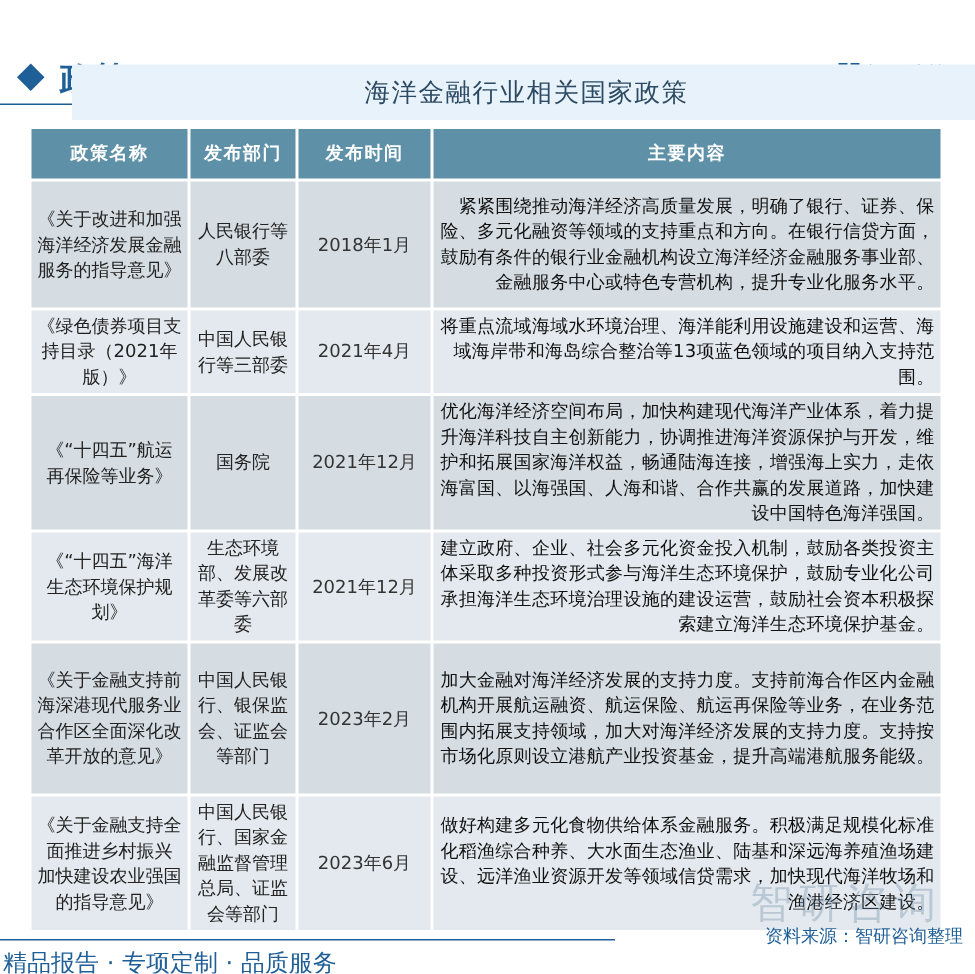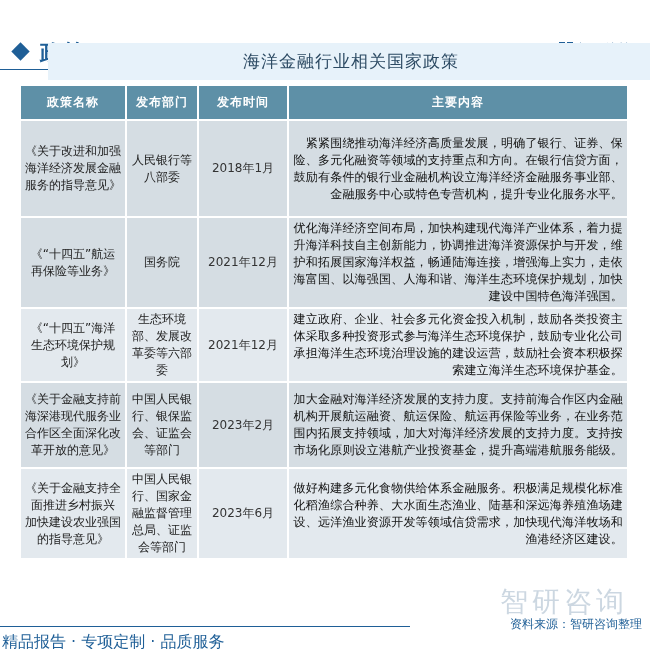--- a/index.html
+++ b/index.html
@@ -104,39 +104,45 @@
   </colgroup>
   <thead>
     <tr>
       <th>政策名称</th>
       <th>发布部门</th>
       <th>发布时间</th>
       <th>主要内容</th>
     </tr>
   </thead>
   <tbody>
-    <tr class="odd" style="height:95px">
+    <tr class="odd" style="height:84px">
       <td class="c-name">《关于改进和加强海洋经济发展金融服务的指导意见》</td>
       <td class="c-dept">人民银行等八部委</td>
       <td class="c-date">2018年1月</td>
       <td class="c-content">紧紧围绕推动海洋经济高质量发展，明确了银行、证券、保险、多元化融资等领域的支持重点和方向。在银行信贷方面，鼓励有条件的银行业金融机构设立海洋经济金融服务事业部、金融服务中心或特色专营机构，提升专业化服务水平。</td>
     </tr>
+    <tr class="even" style="height:55px">
+      <td class="c-name">《绿色债券项目支持目录（2021年版）》</td>
+      <td class="c-dept">中国人民银行等三部委</td>
+      <td class="c-date">2021年4月</td>
+      <td class="c-content">将重点流域海域水环境治理、海洋能利用设施建设和运营、海域海岸带和海岛综合整治等13项蓝色领域的项目纳入支持范围。</td>
+    </tr>
     <tr class="odd" style="height:83px">
       <td class="c-name">《“十四五”航运再保险等业务》</td>
       <td class="c-dept">国务院</td>
       <td class="c-date">2021年12月</td>
-      <td class="c-content">优化海洋经济空间布局，加快构建现代海洋产业体系，着力提升海洋科技自主创新能力，协调推进海洋资源保护与开发，维护和拓展国家海洋权益，畅通陆海连接，增强海上实力，走依海富国、以海强国、人海和谐、海洋生态环境保护规划，加快建设中国特色海洋强国。</td>
+      <td class="c-content">优化海洋经济空间布局，加快构建现代海洋产业体系，着力提升海洋科技自主创新能力，协调推进海洋资源保护与开发，维护和拓展国家海洋权益，畅通陆海连接，增强海上实力，走依海富国、以海强国、人海和谐、合作共赢的发展道路，加快建设中国特色海洋强国。</td>
     </tr>
     <tr class="even" style="height:69px">
       <td class="c-name">《“十四五”海洋生态环境保护规划》</td>
       <td class="c-dept">生态环境部、发展改革委等六部委</td>
       <td class="c-date">2021年12月</td>
       <td class="c-content">建立政府、企业、社会多元化资金投入机制，鼓励各类投资主体采取多种投资形式参与海洋生态环境保护，鼓励专业化公司承担海洋生态环境治理设施的建设运营，鼓励社会资本积极探索建立海洋生态环境保护基金。</td>
     </tr>
-    <tr class="odd" style="height:84px">
+    <tr class="odd" style="height:100px">
       <td class="c-name">《关于金融支持前海深港现代服务业合作区全面深化改革开放的意见》</td>
       <td class="c-dept">中国人民银行、银保监会、证监会等部门</td>
       <td class="c-date">2023年2月</td>
       <td class="c-content">加大金融对海洋经济发展的支持力度。支持前海合作区内金融机构开展航运融资、航运保险、航运再保险等业务，在业务范围内拓展支持领域，加大对海洋经济发展的支持力度。支持按市场化原则设立港航产业投资基金，提升高端港航服务能级。</td>
     </tr>
     <tr class="even" style="height:89px">
       <td class="c-name">《关于金融支持全面推进乡村振兴 加快建设农业强国的指导意见》</td>
       <td class="c-dept">中国人民银行、国家金融监督管理总局、证监会等部门</td>
       <td class="c-date">2023年6月</td>
       <td class="c-content">做好构建多元化食物供给体系金融服务。积极满足规模化标准化稻渔综合种养、大水面生态渔业、陆基和深远海养殖渔场建设、远洋渔业资源开发等领域信贷需求，加快现代海洋牧场和渔港经济区建设。</td>

